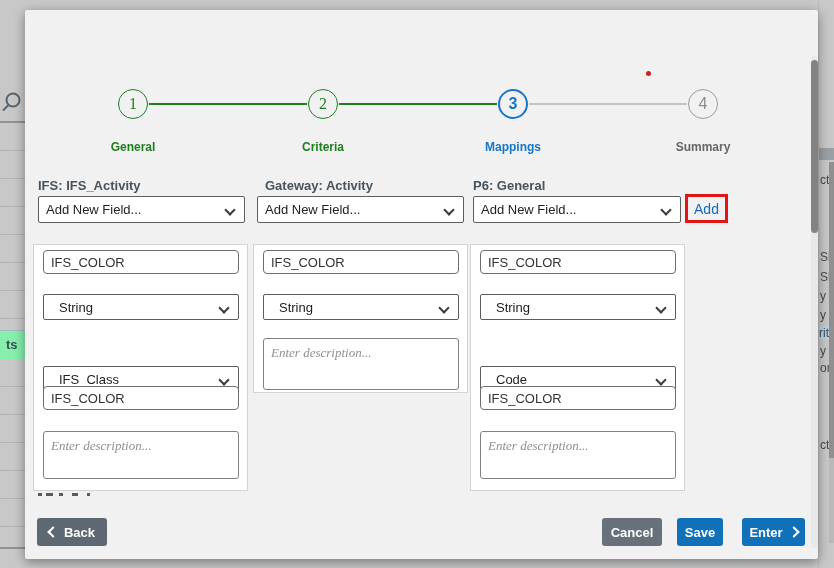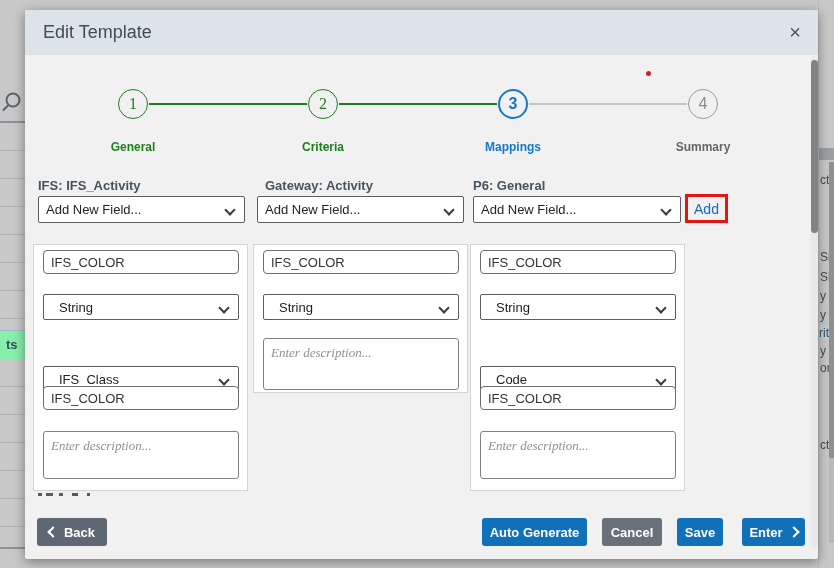--- a/index.html
+++ b/index.html
@@ -121,24 +121,20 @@
     <div class="bg-frag hl" style="top:326px">rit</div>
     <div class="bg-frag" style="top:344px">y</div>
     <div class="bg-frag" style="top:361px">on</div>
     <div class="bg-frag" style="top:438px">cti</div>
     <div class="bg-vscroll"></div>
     <div class="bg-vscroll-track"></div>
   </div>
 
   <div class="dlg">
 
-    <div class="dlg-header">
-      <div class="dlg-title">Edit Template</div>
-      <div class="dlg-close">×</div>
-    </div>
 
     <div class="red-dot"></div>
 
     <div class="step-line green" style="left:124px;width:158px;"></div>
     <div class="step-line green" style="left:314px;width:158px;"></div>
     <div class="step-line gray" style="left:504px;width:158px;"></div>
 
     <div class="step-circle done" style="left:93px;">1</div>
     <div class="step-circle done" style="left:283px;">2</div>
     <div class="step-circle active" style="left:473px;">3</div>
@@ -247,23 +243,20 @@
       <div class="clip-dash" style="left:62px;width:3px;"></div>
     </div>
 
     <div class="dlg-scroll-track"></div>
     <div class="dlg-scroll-thumb"></div>
 
     <button class="btn slate" style="left:12px;width:70px;">
       <span class="bchev left"></span>
       <span>Back</span>
     </button>
-    <button class="btn blue" style="left:457px;width:105px;">
-      <span>Auto Generate</span>
-    </button>
     <button class="btn gray" style="left:577px;width:60px;">
       <span>Cancel</span>
     </button>
     <button class="btn blue" style="left:652px;width:46px;">
       <span>Save</span>
     </button>
     <button class="btn blue" style="left:717px;width:63px;">
       <span>Enter</span>
       <span class="bchev right"></span>
     </button>

